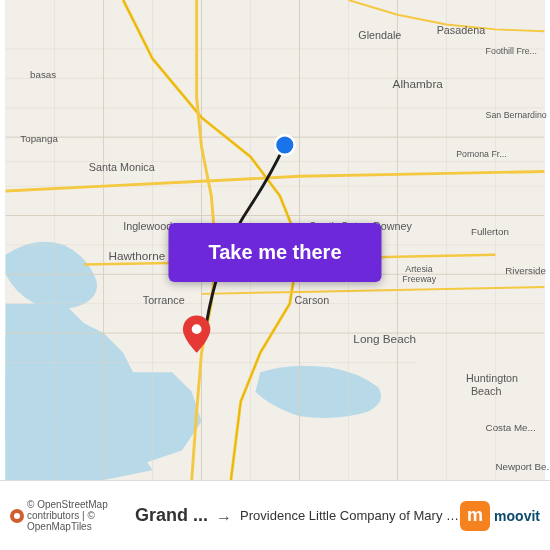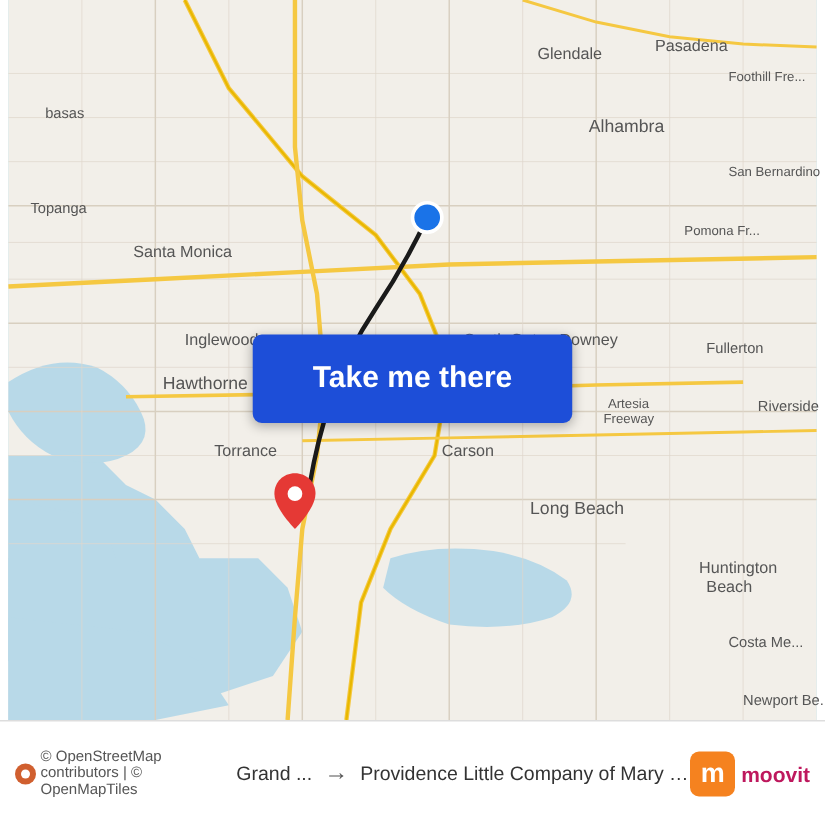--- a/index.html
+++ b/index.html
@@ -24,21 +24,21 @@
     #map-svg {
       width: 100%;
       height: 100%;
     }
 
     #take-me-there-btn {
       position: absolute;
       left: 50%;
       transform: translateX(-50%);
       top: 223px;
-      background-color: #1d4ed8;
+      background-color: #6d28d9;
       color: white;
       border: none;
       border-radius: 6px;
       padding: 18px 40px;
       font-size: 20px;
       font-weight: bold;
       cursor: pointer;
       white-space: nowrap;
       box-shadow: 0 2px 8px rgba(0,0,0,0.3);
       z-index: 10;
@@ -89,23 +89,23 @@
 
     #route-info {
       display: flex;
       align-items: center;
       gap: 8px;
       flex: 2;
       justify-content: center;
     }
 
     #from-label {
-      font-size: 13px;
+      font-size: 18px;
       color: #333;
-      font-weight: 400;
+      font-weight: 700;
       max-width: 110px;
       overflow: hidden;
       text-overflow: ellipsis;
       white-space: nowrap;
     }
 
     #arrow-icon {
       color: #555;
       font-size: 16px;
     }
@@ -135,21 +135,21 @@
       display: flex;
       align-items: center;
       justify-content: center;
       font-weight: bold;
       font-size: 18px;
       color: white;
     }
 
     #moovit-text {
       font-size: 14px;
-      color: #be185d;
+      color: #0c4a6e;
       font-weight: bold;
     }
   </style>
 </head>
 <body>
 
 <div id="app">
 
   <div id="map-container">
     

